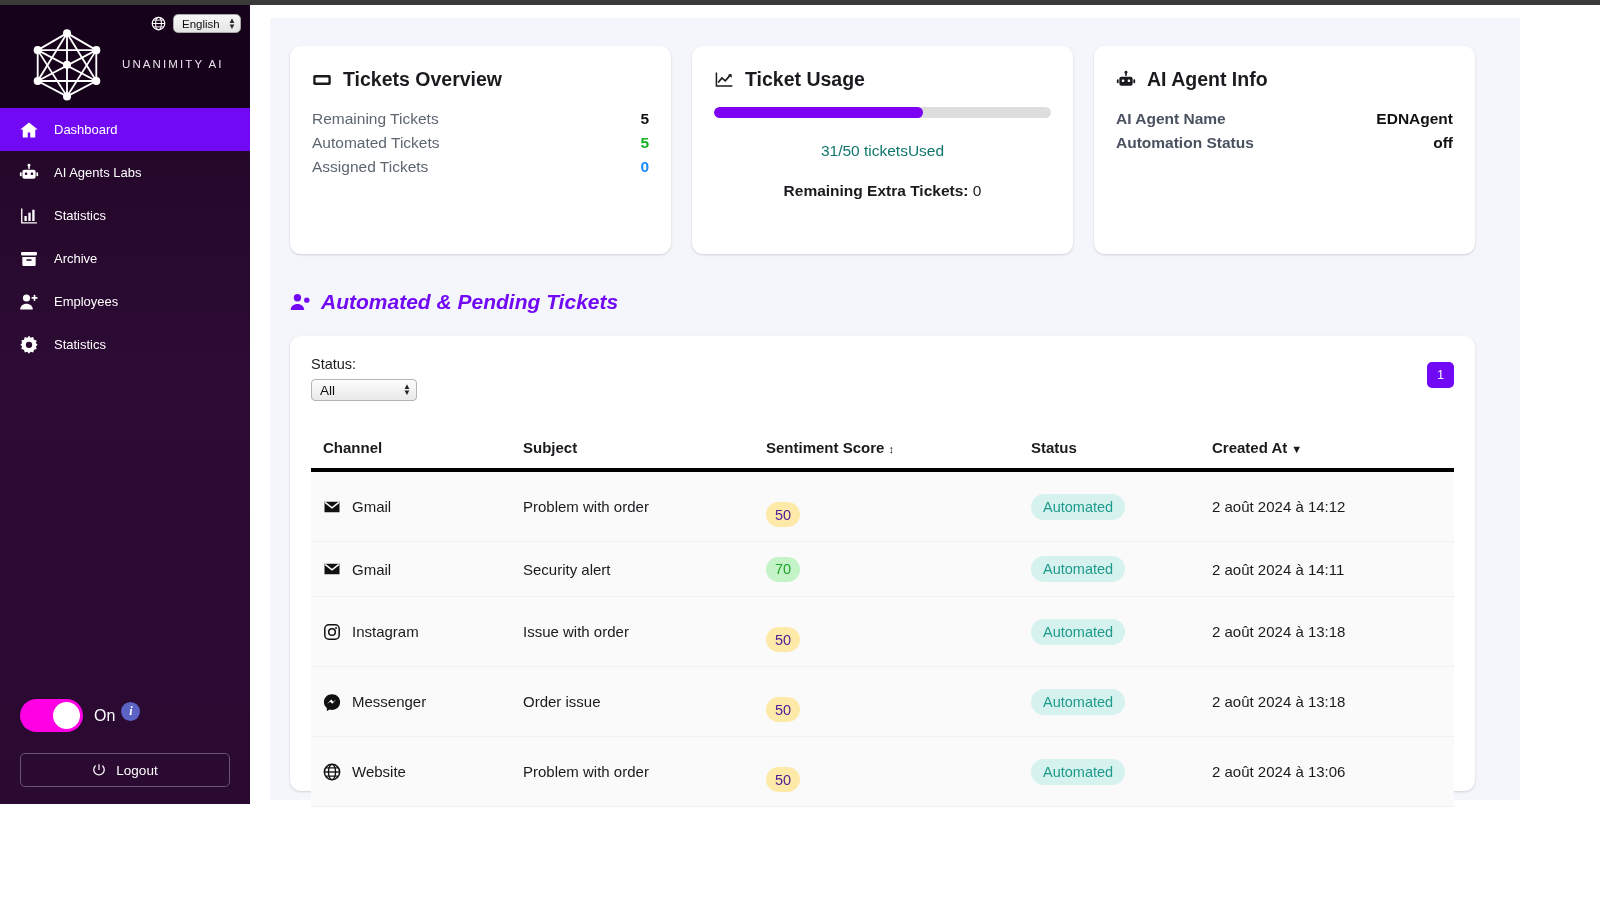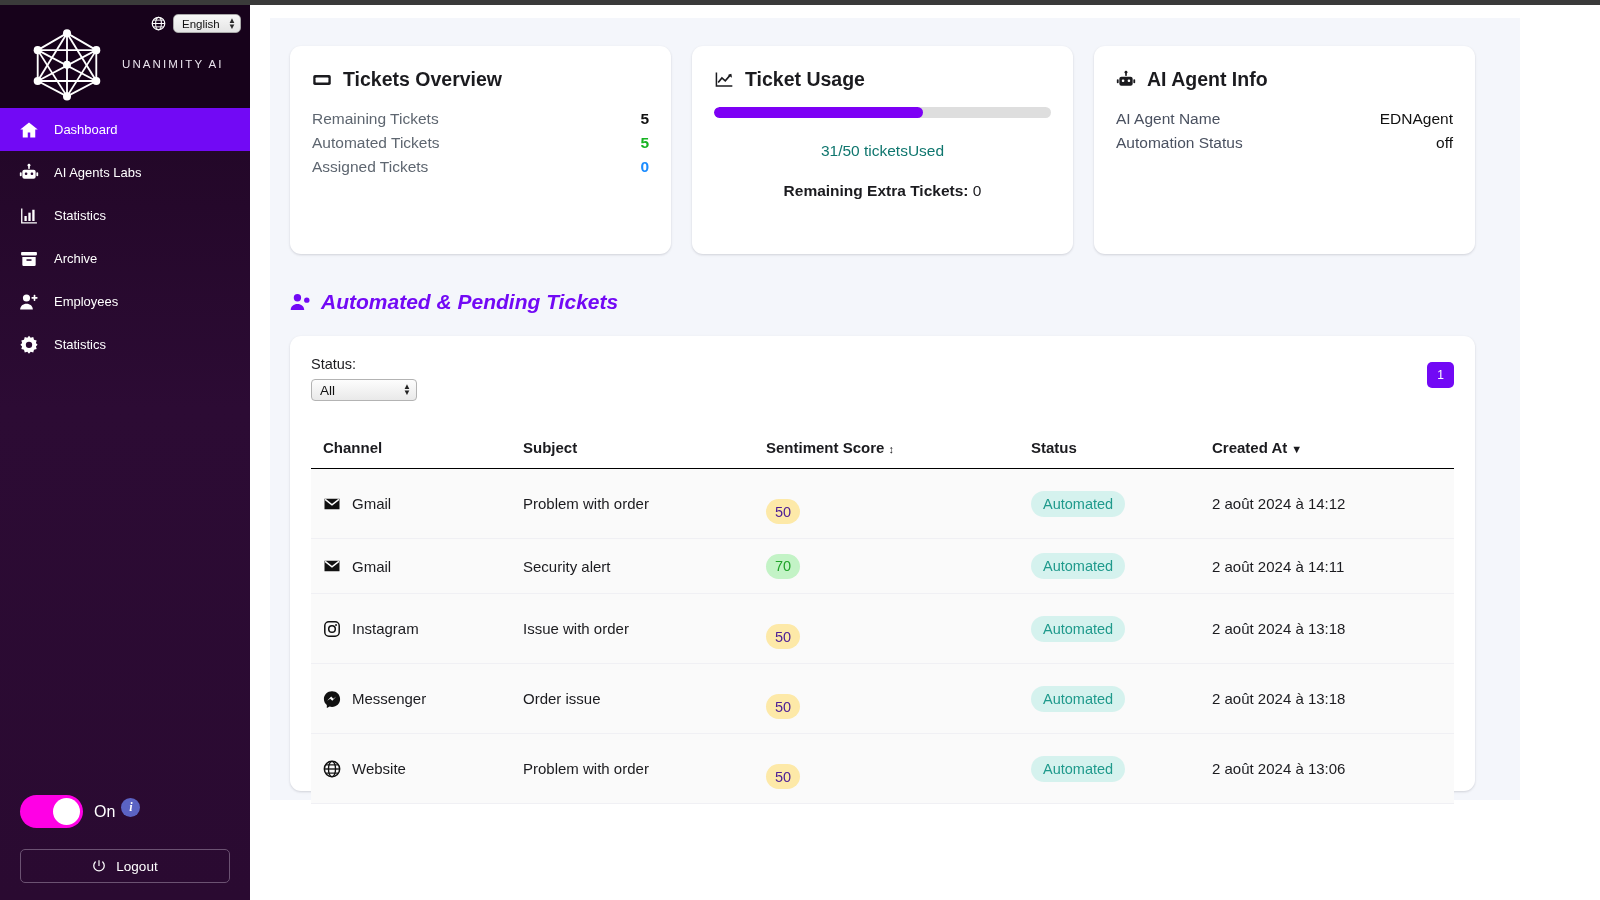--- a/index.html
+++ b/index.html
@@ -9,21 +9,21 @@
     font-family: "Liberation Sans", sans-serif;
     overflow: hidden;
   }
   #topstrip {
     position: absolute; top: 0; left: 0; width: 1600px; height: 5px;
     background: #3a3a3a;
   }
 
   
   #sidebar {
-    position: absolute; top: 5px; left: 0; width: 250px; height: 895px;
+    position: absolute; top: 5px; left: 0; width: 250px; height: 799px;
     background: #2b0a33;
     background: linear-gradient(180deg, #1e0522 0%, #2c0b34 45%, #2a0a31 100%);
     color: #ffffff;
   }
   .sb-head {
     position: relative; height: 103px; background: #17021b;
   }
   .lang-row {
     position: absolute; top: 9px; right: 9px;
     display: flex; align-items: center; gap: 7px;
@@ -115,21 +115,21 @@
   .card-ic { width: 20px; height: 20px; display: block; flex: 0 0 20px; }
 
   .kv { display: flex; justify-content: space-between; align-items: baseline;
         font-size: 15.5px; color: #5e6670; padding: 3px 0; }
   .kv .k { }
   .kv .v { font-weight: bold; color: #111111; }
   .kv .v.green { color: #16b321; }
   .kv .v.blue  { color: #1a8cff; }
 
   .agentkv { display: flex; justify-content: space-between; align-items: baseline;
-             font-size: 15.5px; color: #4a5160; font-weight: normal; padding: 3px 0; }
+             font-size: 15.5px; color: #4a5160; font-weight: bold; padding: 3px 0; }
   .agentkv .v { color: #111111; }
 
   .bar-track { width: 100%; height: 11px; border-radius: 6px; background: #dedede; overflow: hidden; margin-top: 5px; }
   .bar-fill { height: 100%; background: #7d00f5; border-radius: 6px; }
   .usage-text { text-align: center; font-size: 15.5px; color: #0f766e; margin-top: 24px; }
   .usage-extra { text-align: center; font-size: 15.5px; color: #1b1b1f; margin-top: 22px; }
   .usage-extra b { font-weight: bold; }
 
   .section-head {
     position: absolute; top: 272px; left: 20px;
@@ -161,21 +161,21 @@
   .page-badge {
     position: absolute; top: 26px; right: 21px;
     width: 27px; height: 26px; border-radius: 5px; background: #7209f5;
     color: #ffffff; font-size: 12px;
     display: flex; align-items: center; justify-content: center; cursor: pointer;
   }
 
   table.tickets { width: 100%; border-collapse: collapse; margin-top: 32px; }
   table.tickets th {
     text-align: left; font-size: 15px; font-weight: bold; color: #1b1b1f;
-    padding: 6px 0 12px 12px; border-bottom: 1px solid #000000;
+    padding: 6px 0 12px 12px; border-bottom: 4px solid #000000;
     white-space: nowrap;
   }
   table.tickets td {
     font-size: 15px; color: #1b1b1f; padding: 14px 0 14px 12px;
     border-bottom: 1px solid #f0f0f4;
   }
   table.tickets tbody tr { background: #fafafa; }
   table.tickets tbody tr:nth-child(even) { background: #fafafa; }
   .ch-cell { display: flex; align-items: center; gap: 11px; }
   .ch-ic { width: 18px; height: 18px; display: block; flex: 0 0 18px; }

